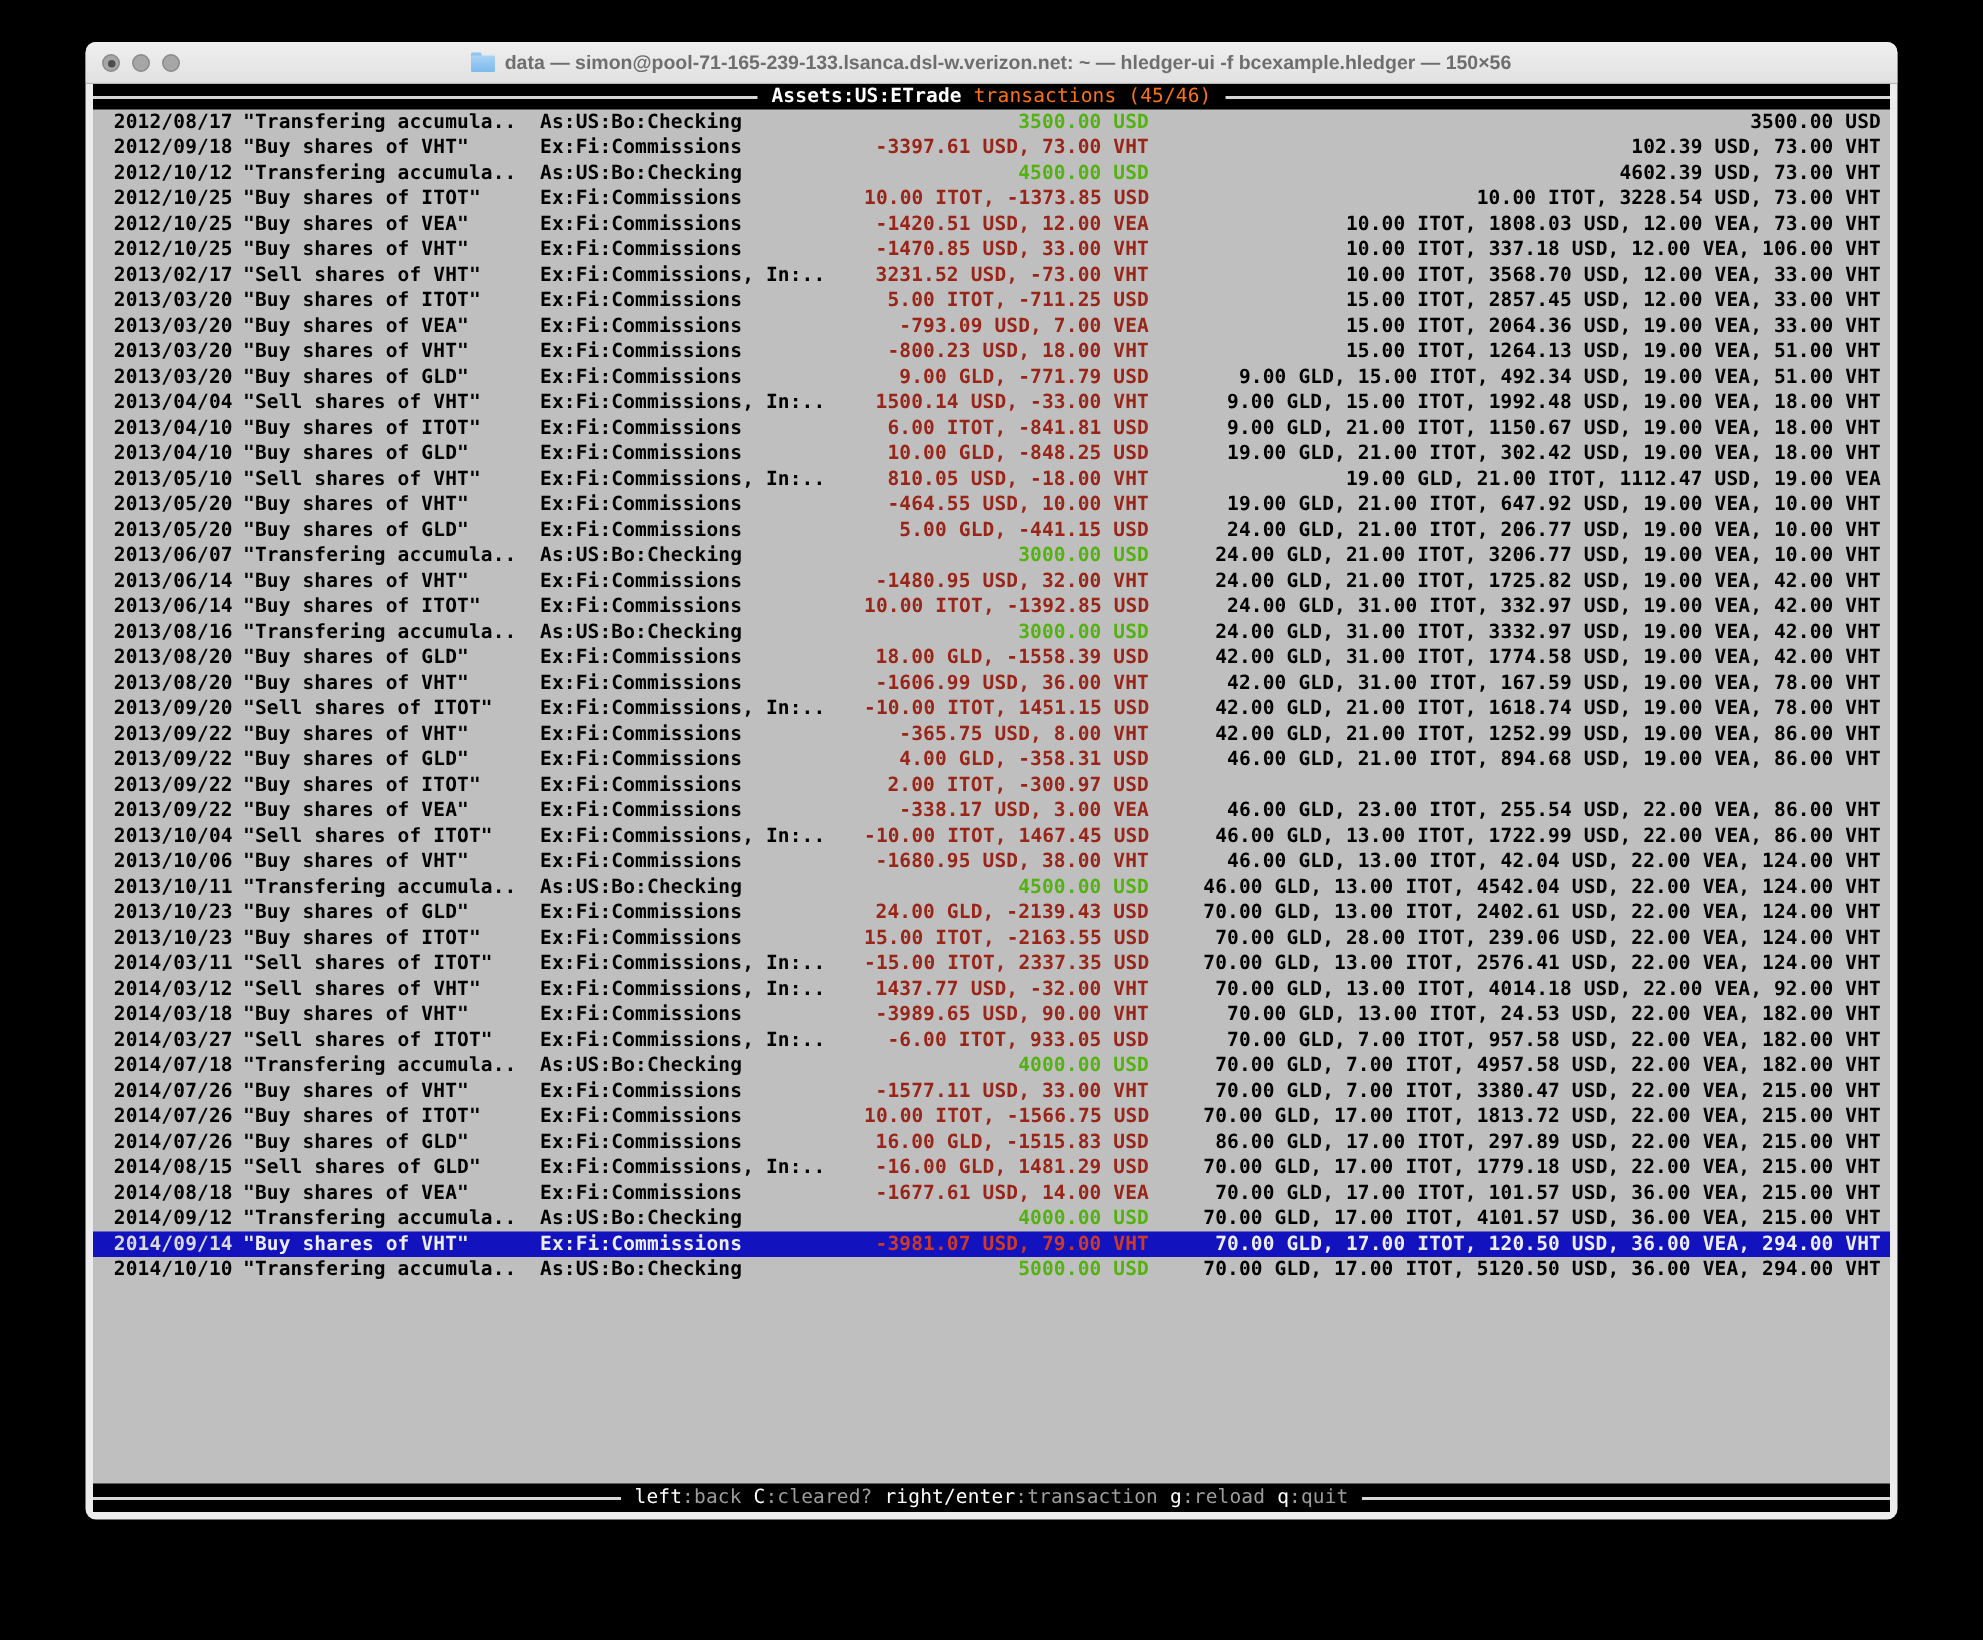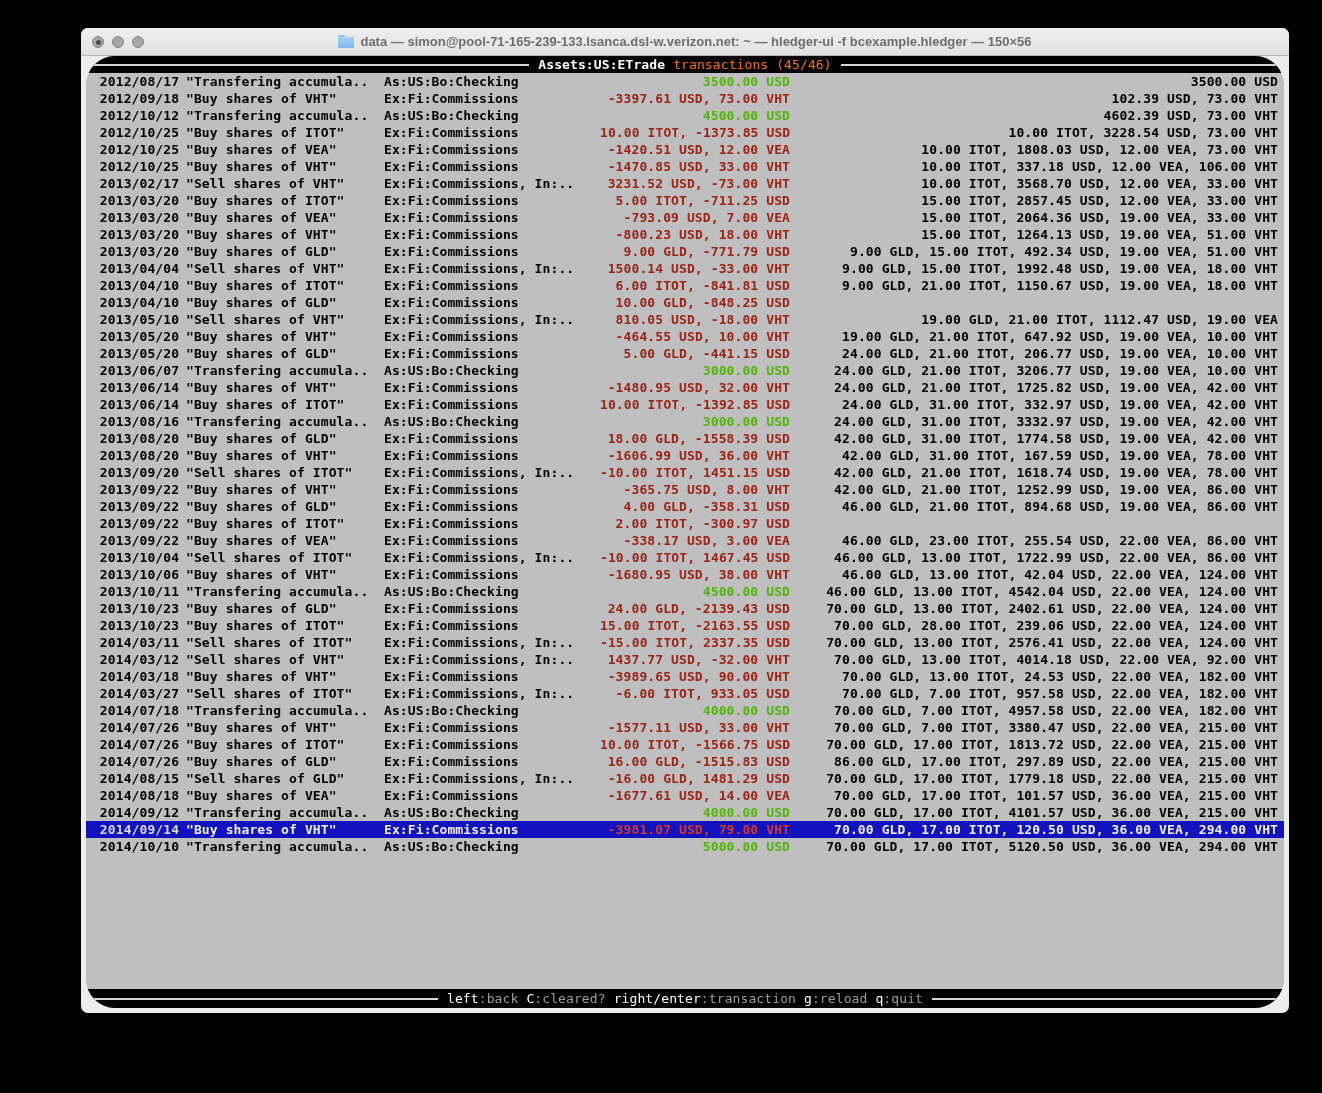--- a/index.html
+++ b/index.html
@@ -5,21 +5,20 @@
   html,body { margin:0; padding:0; }
   body {
     width:1322px; height:1093px; background:#000; position:relative;
     font-family:"DejaVu Sans Mono","Liberation Mono",monospace;
     -webkit-font-smoothing:none;
   }
   .window {
     position:absolute; left:57px; top:28px; width:1208px; height:985px;
     background:#ececec; border-radius:7px; box-sizing:border-box;
     padding:28px 5px 5px 5px;
-    margin-left:24px;
   }
   .titlebar {
     position:absolute; top:0; left:0; right:0; height:28px;
     border-radius:7px 7px 0 0;
     background:linear-gradient(#efefef,#e1e1e1);
     border-bottom:1px solid #b6b6b6; box-sizing:border-box;
     display:flex; align-items:center; justify-content:center;
   }
   .traffic { position:absolute; left:11px; top:8px; display:flex; gap:8px; }
   .light {
@@ -39,21 +38,20 @@
   }
   .folder::after {
     content:""; position:absolute; left:0; top:2px; width:16px; height:11px;
     background:linear-gradient(#a8d3f5,#7db9ec); border-radius:1px;
   }
   .terminal {
     width:1198px; height:952px; background:#bfbfbf; overflow:hidden;
     display:flex; flex-direction:column;
     font-size:13px; line-height:17px; font-weight:700; color:#000;
     letter-spacing:0.1px;
-    border-radius:29px;
   }
   .bar { background:#000; display:flex; align-items:center; flex:none; }
   .bar-header { height:17px; }
   .bar-footer { height:19px; }
   .bar .hline { flex:1; height:2px; background:#d6d6d6; }
   .bar .bar-text { padding:0 9px; white-space:pre; display:flex; align-items:center; }
   .bar-header .acct { color:#ffffff; font-weight:700; margin-right:8px; }
   .bar-header .rest { color:#f97316; font-weight:400; }
   .bar-footer .group { margin-right:8px; }
   .bar-footer .group:last-child { margin-right:0; }
@@ -192,20 +190,21 @@
     <span class="cell c-desc">"Buy shares of ITOT"</span>
     <span class="cell c-acct">Ex:Fi:Commissions</span>
     <span class="cell c-amt neg">6.00 ITOT, -841.81 USD</span>
     <span class="cell c-bal">9.00 GLD, 21.00 ITOT, 1150.67 USD, 19.00 VEA, 18.00 VHT</span>
   </div>
         <div class="row">
     <span class="cell c-date">2013/04/10</span>
     <span class="cell c-desc">"Buy shares of GLD"</span>
     <span class="cell c-acct">Ex:Fi:Commissions</span>
     <span class="cell c-amt neg">10.00 GLD, -848.25 USD</span>
+    <span class="cell c-bal">19.00 GLD, 21.00 ITOT, 302.42 USD, 19.00 VEA, 18.00 VHT</span>
   </div>
         <div class="row">
     <span class="cell c-date">2013/05/10</span>
     <span class="cell c-desc">"Sell shares of VHT"</span>
     <span class="cell c-acct">Ex:Fi:Commissions, In:..</span>
     <span class="cell c-amt neg">810.05 USD, -18.00 VHT</span>
     <span class="cell c-bal">19.00 GLD, 21.00 ITOT, 1112.47 USD, 19.00 VEA</span>
   </div>
         <div class="row">
     <span class="cell c-date">2013/05/20</span>

